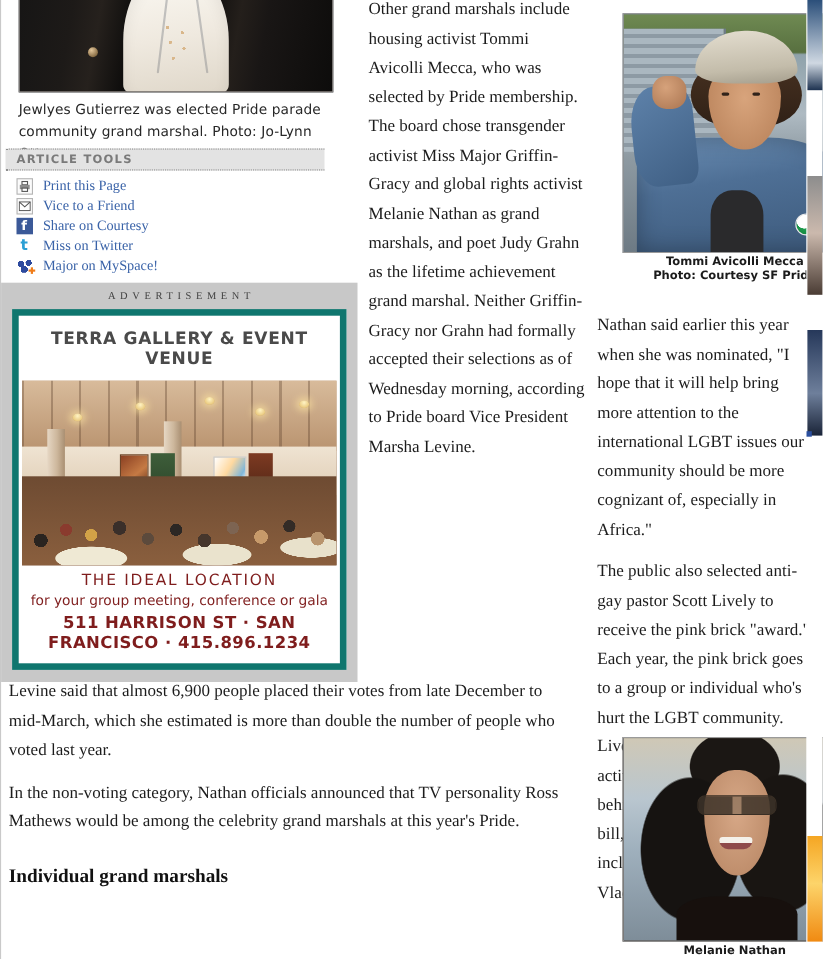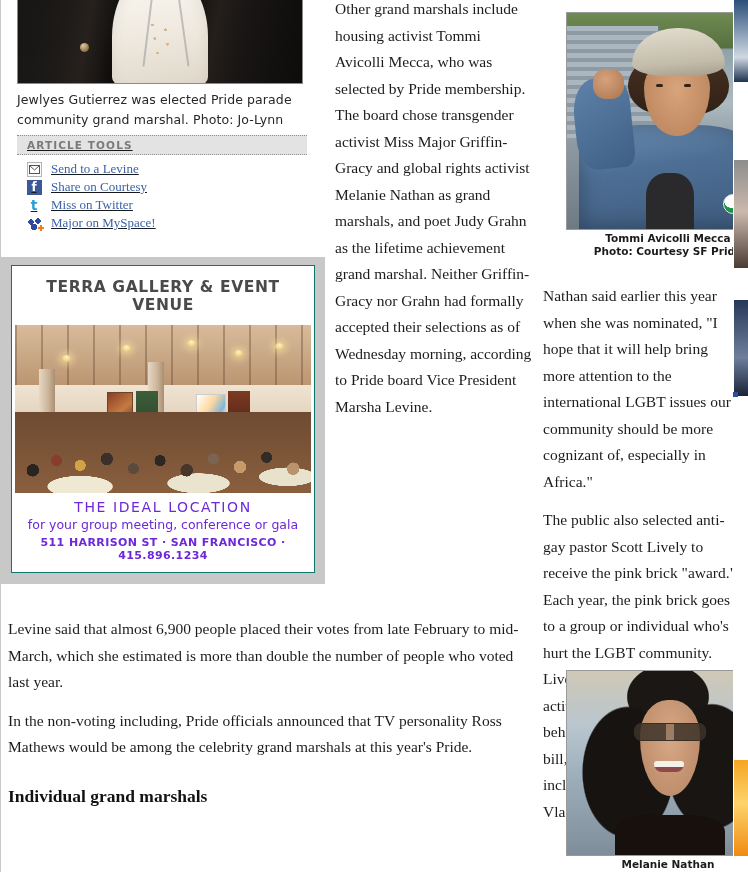--- a/index.html
+++ b/index.html
@@ -102,23 +102,22 @@
     font-family: "DejaVu Sans", "Liberation Sans", sans-serif;
     font-size: 12.5px;
     line-height: 20px;
     color: #272727;
     letter-spacing: .1px;
   }
 
   
   .tools-block {
     position: absolute;
-    left: 16px; top: 135px;
+    left: 4px; top: 135px;
     width: 290px;
-    text-decoration: underline;
   }
   .tools-head {
     background: #e3e3e3;
     border-top: 1px dotted #8e8e8e;
     border-bottom: 1px dotted #8e8e8e;
     padding: 3px 0 3px 10px;
     font-family: "DejaVu Sans", "Liberation Sans", sans-serif;
     font-size: 10.5px;
     font-weight: bold;
     letter-spacing: 1.1px;
@@ -185,21 +184,21 @@
   .ad-label {
     text-align: center;
     font-family: "Liberation Serif", serif;
     font-size: 9.5px;
     letter-spacing: 4.2px;
     color: #444;
     margin-bottom: 6px;
     padding-left: 4px;
   }
   .ad-card {
-    border: 1px solid #0f766e;
+    border: 6px solid #0f766e;
     background: #fff;
     padding: 3px;
   }
   .ad-title {
     text-align: center;
     font-family: "DejaVu Sans", "Liberation Sans", sans-serif;
     font-weight: bold;
     font-size: 15.5px;
     letter-spacing: .6px;
     color: #4a4a4a;
@@ -260,25 +259,25 @@
       radial-gradient(circle 9px at 94% 70%, #b8946d 68%, transparent 70%),
       radial-gradient(ellipse 46px 15px at 22% 92%, #efe9d4 70%, transparent 72%),
       radial-gradient(ellipse 44px 14px at 62% 88%, #eae3cd 70%, transparent 72%),
       radial-gradient(ellipse 40px 13px at 92% 80%, #e8e1cb 70%, transparent 72%),
       linear-gradient(180deg,#6e4b32,#8a5f3e);
   }
   .ad-foot {
     text-align: center;
     padding: 6px 0 7px 0;
     font-family: "DejaVu Sans", "Liberation Sans", sans-serif;
-    color: #6d28d9;
+    color: #7f1d1d;
   }
   .ad-foot .l1 { font-size: 14px; letter-spacing: 1.6px; }
   .ad-foot .l2 { font-size: 12.5px; margin-top: 2px; }
-  .ad-foot .l3 { font-size: 11px; font-weight: bold; letter-spacing: .4px; margin-top: 4px; }
+  .ad-foot .l3 { font-size: 15px; font-weight: bold; letter-spacing: .4px; margin-top: 4px; }
 
   
   .body-text {
     font-family: "Liberation Serif", "DejaVu Serif", serif;
     font-size: 15.5px;
     line-height: 26.5px;
     color: #1c1c1c;
     text-align: left;
   }
   .body-text p { margin: 0 0 12px 0; }
@@ -513,31 +512,43 @@
 
       </div>
     </div>
 
     <div class="lead-caption">Jewlyes Gutierrez was elected Pride parade community grand marshal. Photo: Jo-Lynn Otto</div>
 
     <div class="tools-block">
       <div class="tools-head">ARTICLE TOOLS</div>
       <div class="tools-list">
 
+        <div class="tool-row">
+          <span class="tool-ico">
+            <span class="ico-box">
+              <svg width="11" height="11" viewBox="0 0 11 11" aria-hidden="true">
+                <rect x="3" y="1" width="5" height="3" fill="none" stroke="#555" stroke-width="1"></rect>
+                <rect x="1" y="4" width="9" height="4" fill="#8d8d8d"></rect>
+                <rect x="3" y="7" width="5" height="3" fill="#fff" stroke="#555" stroke-width="1"></rect>
+              </svg>
+            </span>
+          </span>
+          <span class="tool-label">Print this Page</span>
+        </div>
 
         <div class="tool-row">
           <span class="tool-ico">
             <span class="ico-box">
               <svg width="11" height="9" viewBox="0 0 11 9" aria-hidden="true">
                 <rect x="0.5" y="0.5" width="10" height="8" fill="#fff" stroke="#555"></rect>
                 <path d="M0.5 0.5 L5.5 5 L10.5 0.5" fill="none" stroke="#555"></path>
               </svg>
             </span>
           </span>
-          <span class="tool-label">Send to a Levine</span>
+          <span class="tool-label">Vice to a Friend</span>
         </div>
 
         <div class="tool-row">
           <span class="tool-ico">
             <span class="ico-sq ico-fb">f</span>
           </span>
           <span class="tool-label">Share on Courtesy</span>
         </div>
 
         <div class="tool-row">
@@ -551,20 +562,21 @@
           <span class="tool-ico">
             <span class="ico-ms"></span>
           </span>
           <span class="tool-label">Major on MySpace!</span>
         </div>
 
       </div>
     </div>
 
     <div class="ad-block">
+      <div class="ad-label">ADVERTISEMENT</div>
       <div class="ad-card">
         <div class="ad-title">TERRA GALLERY &amp; EVENT VENUE</div>
         <div class="ad-photo">
           <div class="ceiling"></div>
           <div class="lamp" style="left:16%; top:18%;"></div>
           <div class="lamp" style="left:36%; top:12%;"></div>
           <div class="lamp" style="left:58%; top:9%;"></div>
           <div class="lamp" style="left:74%; top:15%;"></div>
           <div class="lamp" style="left:88%; top:11%;"></div>
           <div class="wall"></div>
@@ -589,22 +601,22 @@
   <div id="col-mid-top" class="body-text">
     <p>Other grand marshals include housing activist Tommi Avicolli Mecca, who was selected by Pride membership. The board chose transgender activist Miss Major Griffin-Gracy and global rights activist Melanie Nathan as grand marshals, and poet Judy Grahn as the lifetime achievement grand marshal. Neither Griffin-Gracy nor Grahn had formally accepted their selections as of Wednesday morning, according to Pride board Vice President Marsha Levine.</p>
   </div>
 
   <div id="col-right-top" class="body-text">
     <p>Nathan said earlier this year when she was nominated, "I hope that it will help bring more attention to the international LGBT issues our community should be more cognizant of, especially in Africa."</p>
     <p>The public also selected anti-gay pastor Scott Lively to receive the pink brick "award." Each year, the pink brick goes to a group or individual who's hurt the LGBT community. Lively, the anti-gay U.S. activist who was a leader behind Uganda's Kill the Gays bill, beat out nominees including Russian President Vladimir Putin,</p>
   </div>
 
   <div id="col-mid-bottom" class="body-text">
-    <p>Levine said that almost 6,900 people placed their votes from late February to mid-March, which she estimated is more than double the number of people who voted last year.</p>
-    <p>In the non-voting including, Pride officials announced that TV personality Ross Mathews would be among the celebrity grand marshals at this year's Pride.</p>
+    <p>Levine said that almost 6,900 people placed their votes from late December to mid-March, which she estimated is more than double the number of people who voted last year.</p>
+    <p>In the non-voting category, Nathan officials announced that TV personality Ross Mathews would be among the celebrity grand marshals at this year's Pride.</p>
     <h2 class="sub">Individual grand marshals</h2>
 
   </div>
 
   <figure class="photo-figure" id="fig-tommi">
     <div class="frame">
       <div class="tommi-bg"></div>
       <div class="tommi-bus"></div>
       <div class="tommi-jacket"></div>
       <div class="tommi-tee"></div>

